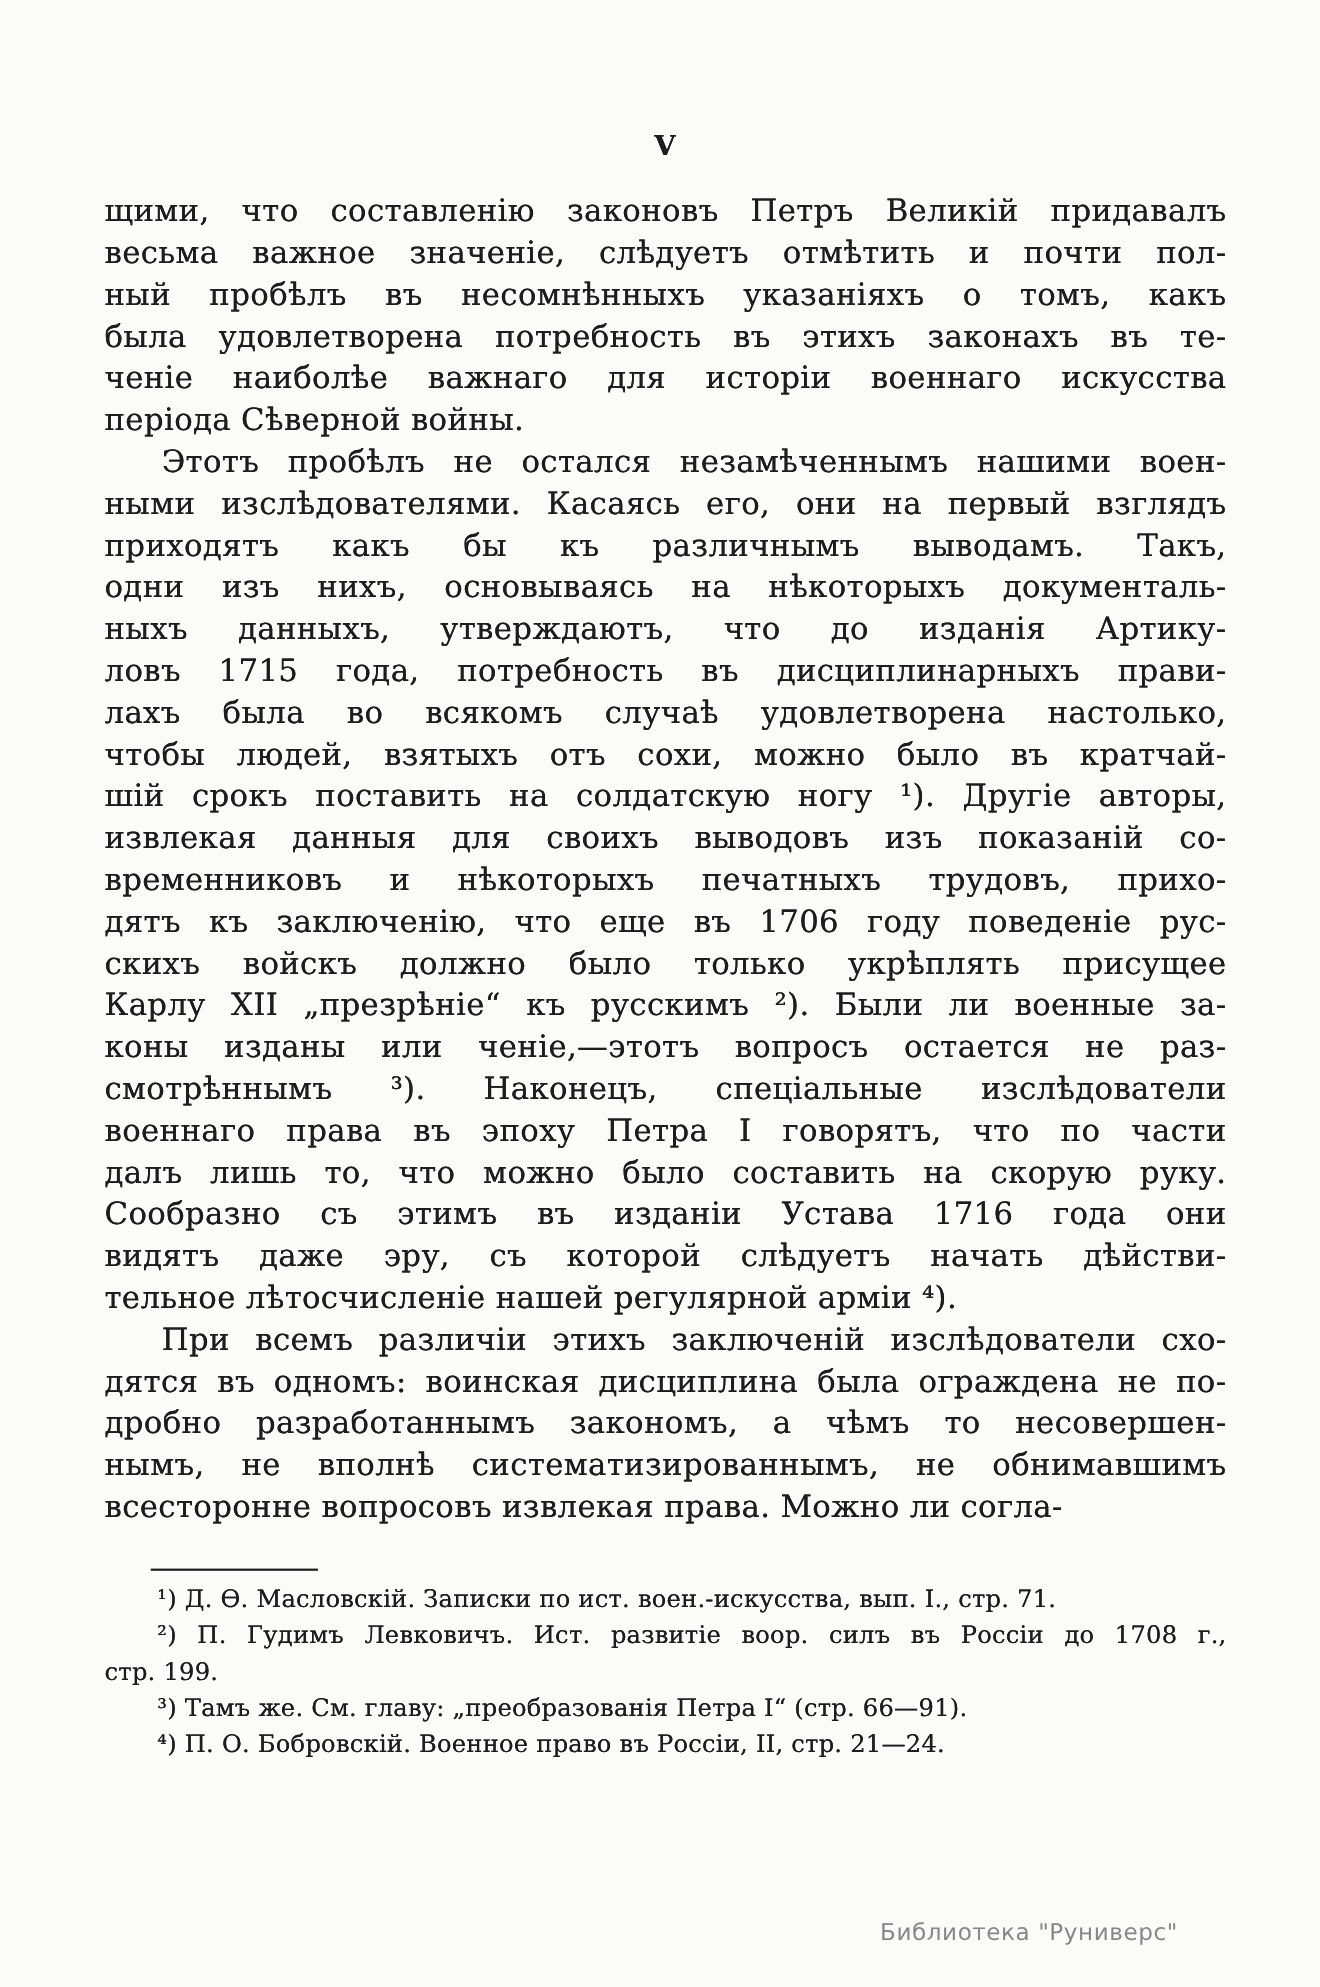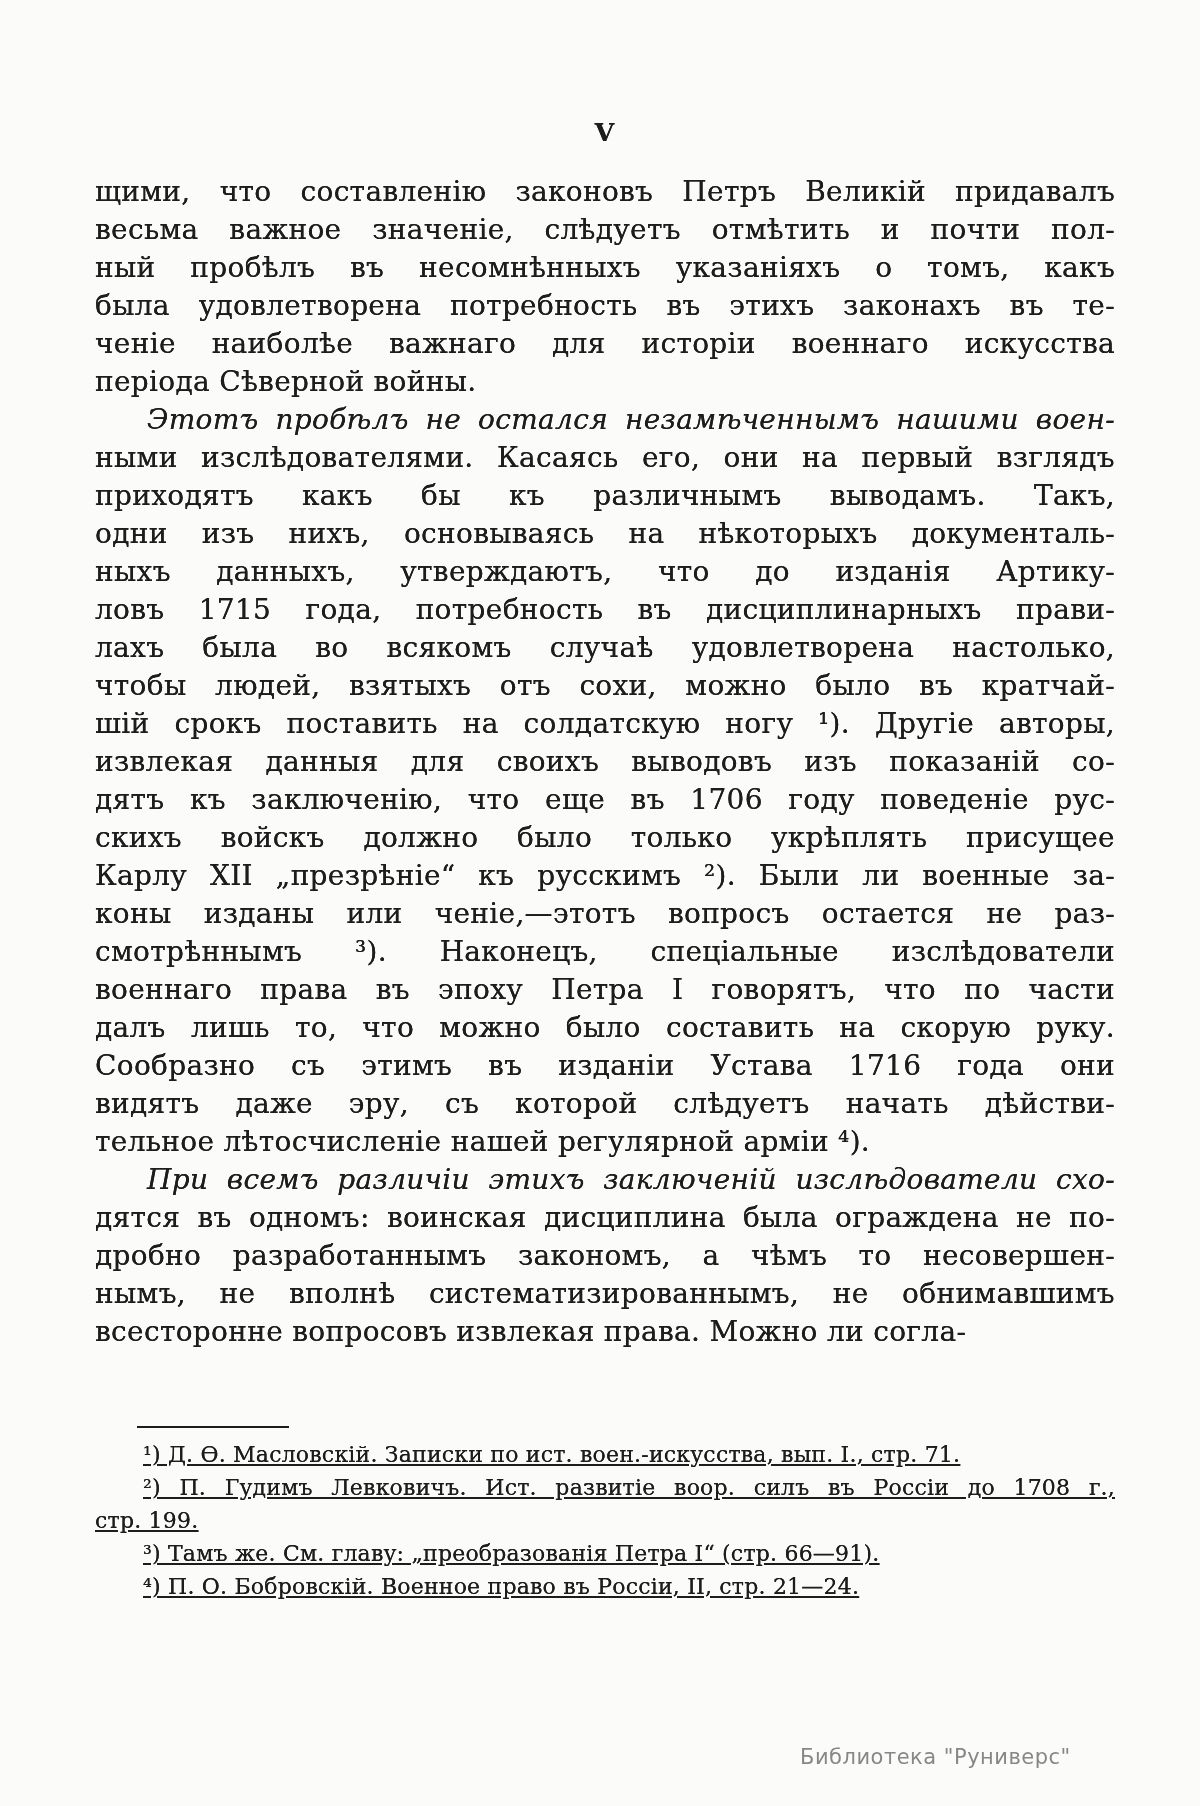--- a/index.html
+++ b/index.html
@@ -45,21 +45,21 @@
     text-align: justify;
     text-align-last: justify;
     white-space: nowrap;
     letter-spacing: 0.3px;
     text-shadow: 0 0 0.6px currentColor;
   }
   .line.last {
     text-align-last: left;
     white-space: normal;
   }
-  .line.indent { text-indent: 52px; font-style: italic; }
+  .line.indent { text-indent: 52px; }
   .footnote-block {
     position: absolute;
     top: 1426px;
     left: 95px;
     width: 1020px;
   }
   .footnote-rule {
     width: 152px;
     margin-left: 42px;
     border: 0;
@@ -68,21 +68,20 @@
     margin-bottom: 10px;
   }
   .fn-line {
     font-size: 22px;
     line-height: 33px;
     height: 33px;
     text-align: left;
     white-space: nowrap;
     letter-spacing: 0.2px;
     text-shadow: 0 0 0.5px currentColor;
-    text-decoration: underline;
   }
   .fn-line.indent { text-indent: 48px; }
   .fn-line.justify {
     text-align: justify;
     text-align-last: justify;
   }
   .watermark {
     position: absolute;
     top: 1745px;
     left: 800px;
@@ -112,20 +111,21 @@
         <div class="line indent">Этотъ пробѣлъ не остался незамѣченнымъ нашими воен-</div>
         <div class="line">ными изслѣдователями. Касаясь его, они на первый взглядъ</div>
         <div class="line">приходятъ какъ бы къ различнымъ выводамъ. Такъ,</div>
         <div class="line">одни изъ нихъ, основываясь на нѣкоторыхъ документаль-</div>
         <div class="line">ныхъ данныхъ, утверждаютъ, что до изданія Артику-</div>
         <div class="line">ловъ 1715 года, потребность въ дисциплинарныхъ прави-</div>
         <div class="line">лахъ была во всякомъ случаѣ удовлетворена настолько,</div>
         <div class="line">чтобы людей, взятыхъ отъ сохи, можно было въ кратчай-</div>
         <div class="line">шій срокъ поставить на солдатскую ногу ¹). Другіе авторы,</div>
         <div class="line">извлекая данныя для своихъ выводовъ изъ показаній со-</div>
+        <div class="line">временниковъ и нѣкоторыхъ печатныхъ трудовъ, прихо-</div>
         <div class="line">дятъ къ заключенію, что еще въ 1706 году поведеніе рус-</div>
         <div class="line">скихъ войскъ должно было только укрѣплять присущее</div>
         <div class="line">Карлу XII „презрѣніе“ къ русскимъ ²). Были ли военные за-</div>
         <div class="line">коны изданы или ченіе,—этотъ вопросъ остается не раз-</div>
         <div class="line">смотрѣннымъ ³). Наконецъ, спеціальные изслѣдователи</div>
         <div class="line">военнаго права въ эпоху Петра I говорятъ, что по части</div>
         <div class="line">далъ лишь то, что можно было составить на скорую руку.</div>
         <div class="line">Сообразно съ этимъ въ изданіи Устава 1716 года они</div>
         <div class="line">видятъ даже эру, съ которой слѣдуетъ начать дѣйстви-</div>
         <div class="line last">тельное лѣтосчисленіе нашей регулярной арміи ⁴).</div>

